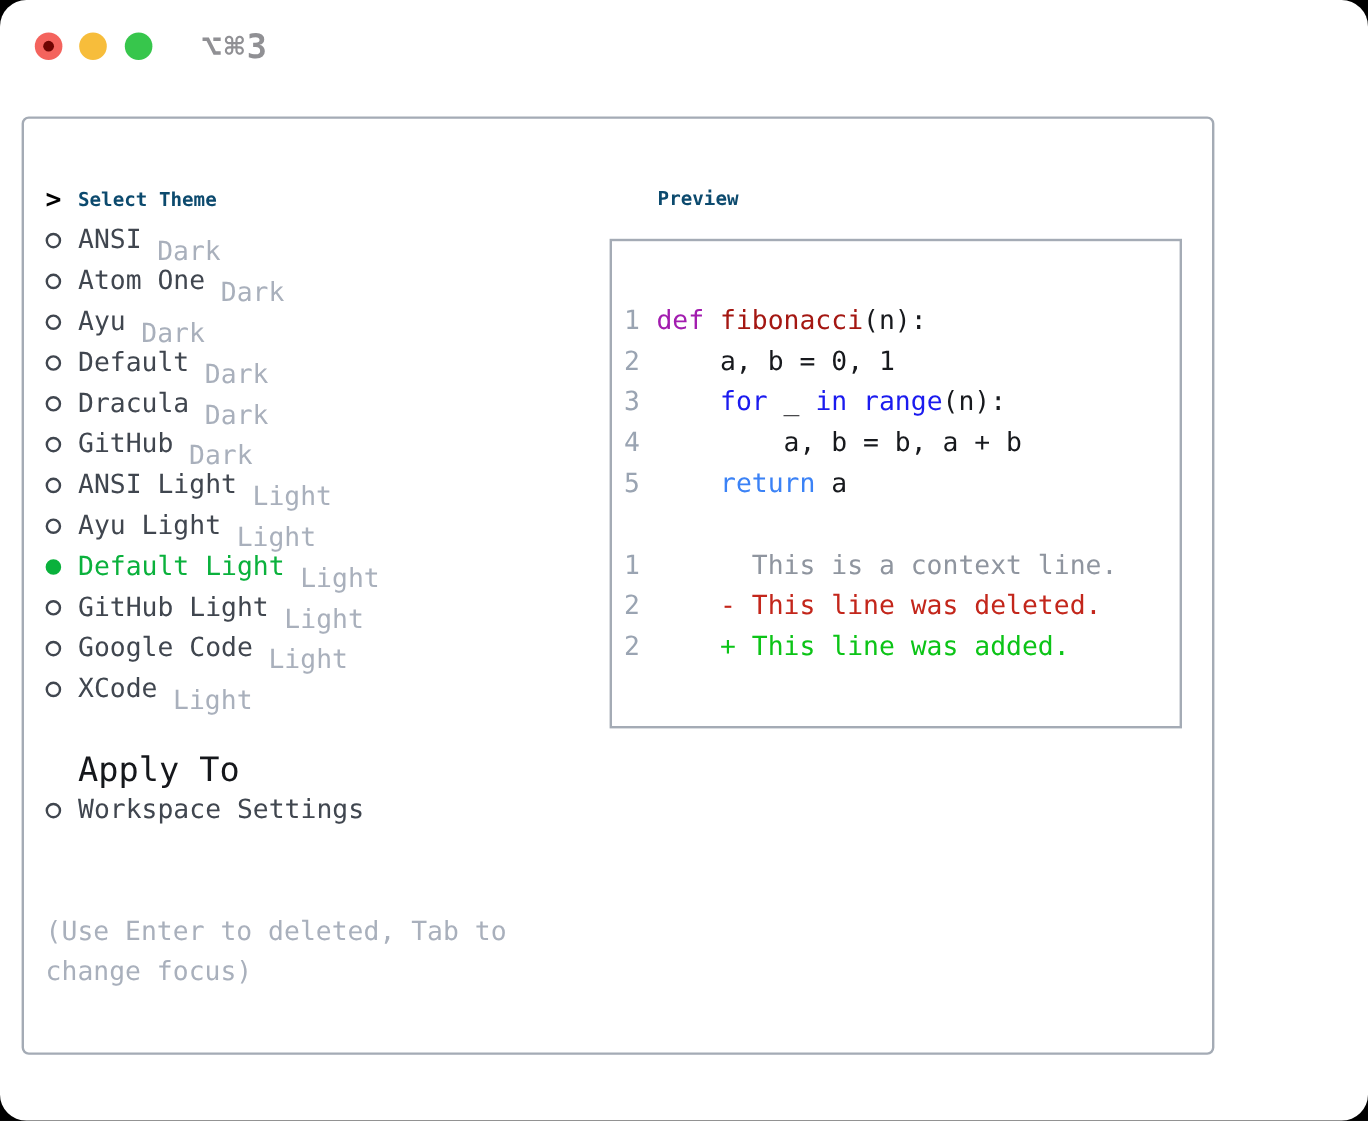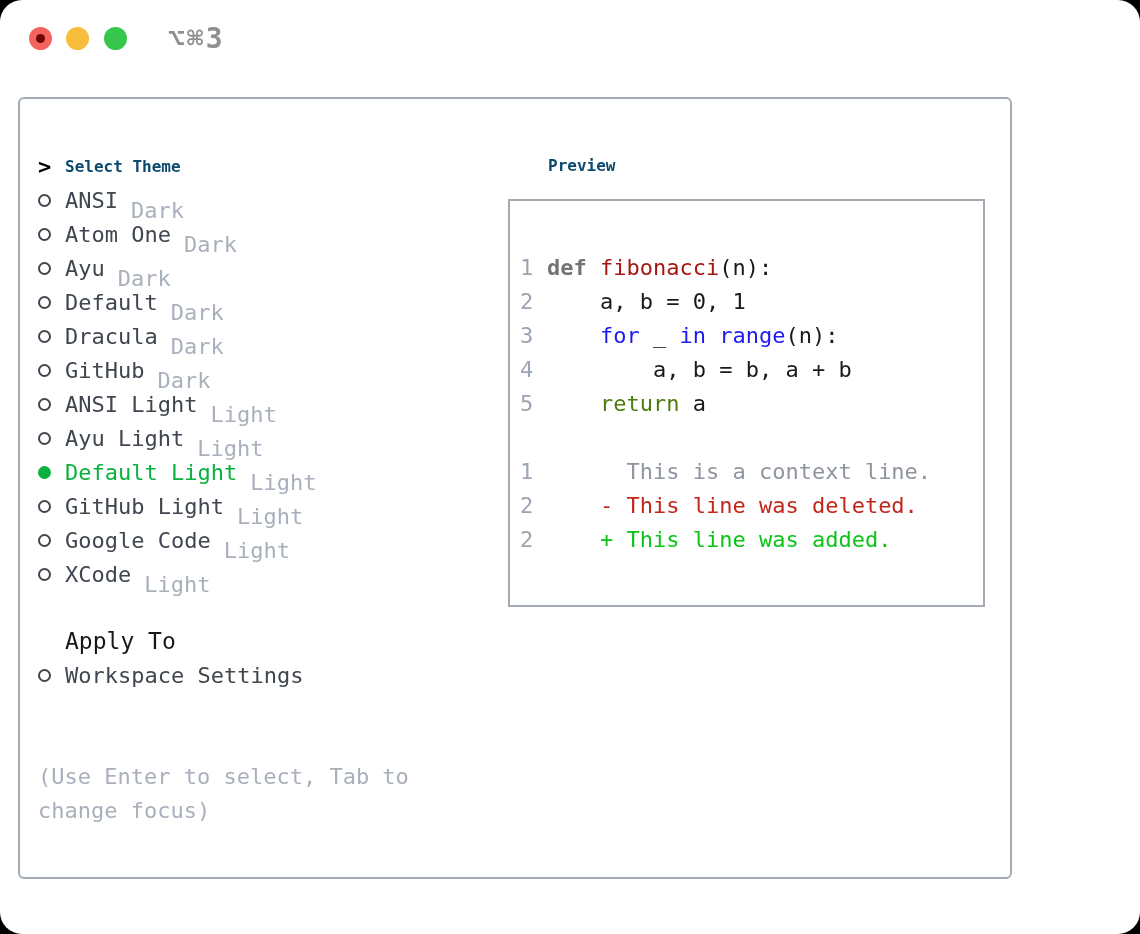--- a/index.html
+++ b/index.html
@@ -33,21 +33,21 @@
 
   .row { display:flex; align-items:center; height:34px; font-size:22px; }
   .gutter { width:27px; flex:0 0 27px; display:flex; align-items:center; }
   .circle { width:13px; height:13px; border-radius:50%; border:2px solid var(--c-item); }
   .row.selected .circle { background:var(--c-selected-green); border-color:var(--c-selected-green); }
   .row .name { color:var(--c-item); }
   .row.selected .name { color:var(--c-selected-green); }
   .row .variant { color:var(--c-muted); margin-left:13px;margin-top:20px; }
   .prompt { color:#000; font-weight:bold; }
   .panel-title { color:#0c4a6e; font-weight:bold; font-size:16px; }
-  .sub-title { color:#15171b; font-size:23px; }
+  .sub-title { color:#15171b; font-size:28px; }
 
   .theme-panel { position:absolute; left:18px; top:50px; }
   .apply-panel { position:absolute; left:18px; top:525px; }
   .help-text {
     position:absolute; left:18px; top:661px; width:400px;
     color:var(--c-muted); font-size:22px; line-height:34px; white-space:normal;
   }
 
   
   .preview-title { position:absolute; left:480px; top:50px; height:34px; line-height:34px; }
@@ -180,31 +180,31 @@
           <div class="row">
     <span class="gutter">
       <span class="circle"></span>
     </span>
     <span class="name">Workspace Settings</span>
 
   </div>
         </div>
     </div>
 
-    <div class="help-text">(Use Enter to select, Tab to change focus)</div>
+    <div class="help-text">(Use Enter to deleted, Tab to change focus)</div>
 
     <div class="preview-title mono panel-title">Preview</div>
 
     <div class="preview-box">
       <div>
-          <div class="code-row"><span class="lnum">1</span><span class="code"><span style="color: #737373; font-weight: bold;">def</span><span> </span><span style="color: rgb(164, 23, 18);">fibonacci</span><span>(n):</span></span></div>
+          <div class="code-row"><span class="lnum">1</span><span class="code"><span style="color: #a21caf;">def</span><span> </span><span style="color: rgb(164, 23, 18);">fibonacci</span><span>(n):</span></span></div>
           <div class="code-row"><span class="lnum">2</span><span class="code"><span>    a, b = 0, 1</span></span></div>
           <div class="code-row"><span class="lnum">3</span><span class="code"><span>    </span><span style="color: rgb(27, 27, 239);">for</span><span> _ </span><span style="color: rgb(27, 27, 239);">in</span><span> </span><span style="color: rgb(27, 27, 239);">range</span><span>(n):</span></span></div>
           <div class="code-row"><span class="lnum">4</span><span class="code"><span>        a, b = b, a + b</span></span></div>
-          <div class="code-row"><span class="lnum">5</span><span class="code"><span>    </span><span style="color: #4d7c0f;">return</span><span> a</span></span></div>
+          <div class="code-row"><span class="lnum">5</span><span class="code"><span>    </span><span style="color: #3b82f6;">return</span><span> a</span></span></div>
           <div class="code-row"><span class="lnum"></span><span class="code"></span></div>
           <div class="code-row"><span class="lnum">1</span><span class="code"><span style="color: rgb(143, 149, 159);">      This is a context line.</span></span></div>
           <div class="code-row"><span class="lnum">2</span><span class="code"><span style="color: rgb(195, 38, 27); margin-top: 24px;">    - This line was deleted.</span></span></div>
           <div class="code-row"><span class="lnum">2</span><span class="code"><span style="color: rgb(12, 196, 23); text-align: right;">    + This line was added.</span></span></div>
         </div>
     </div>
 
   </div>
 </div>
 

